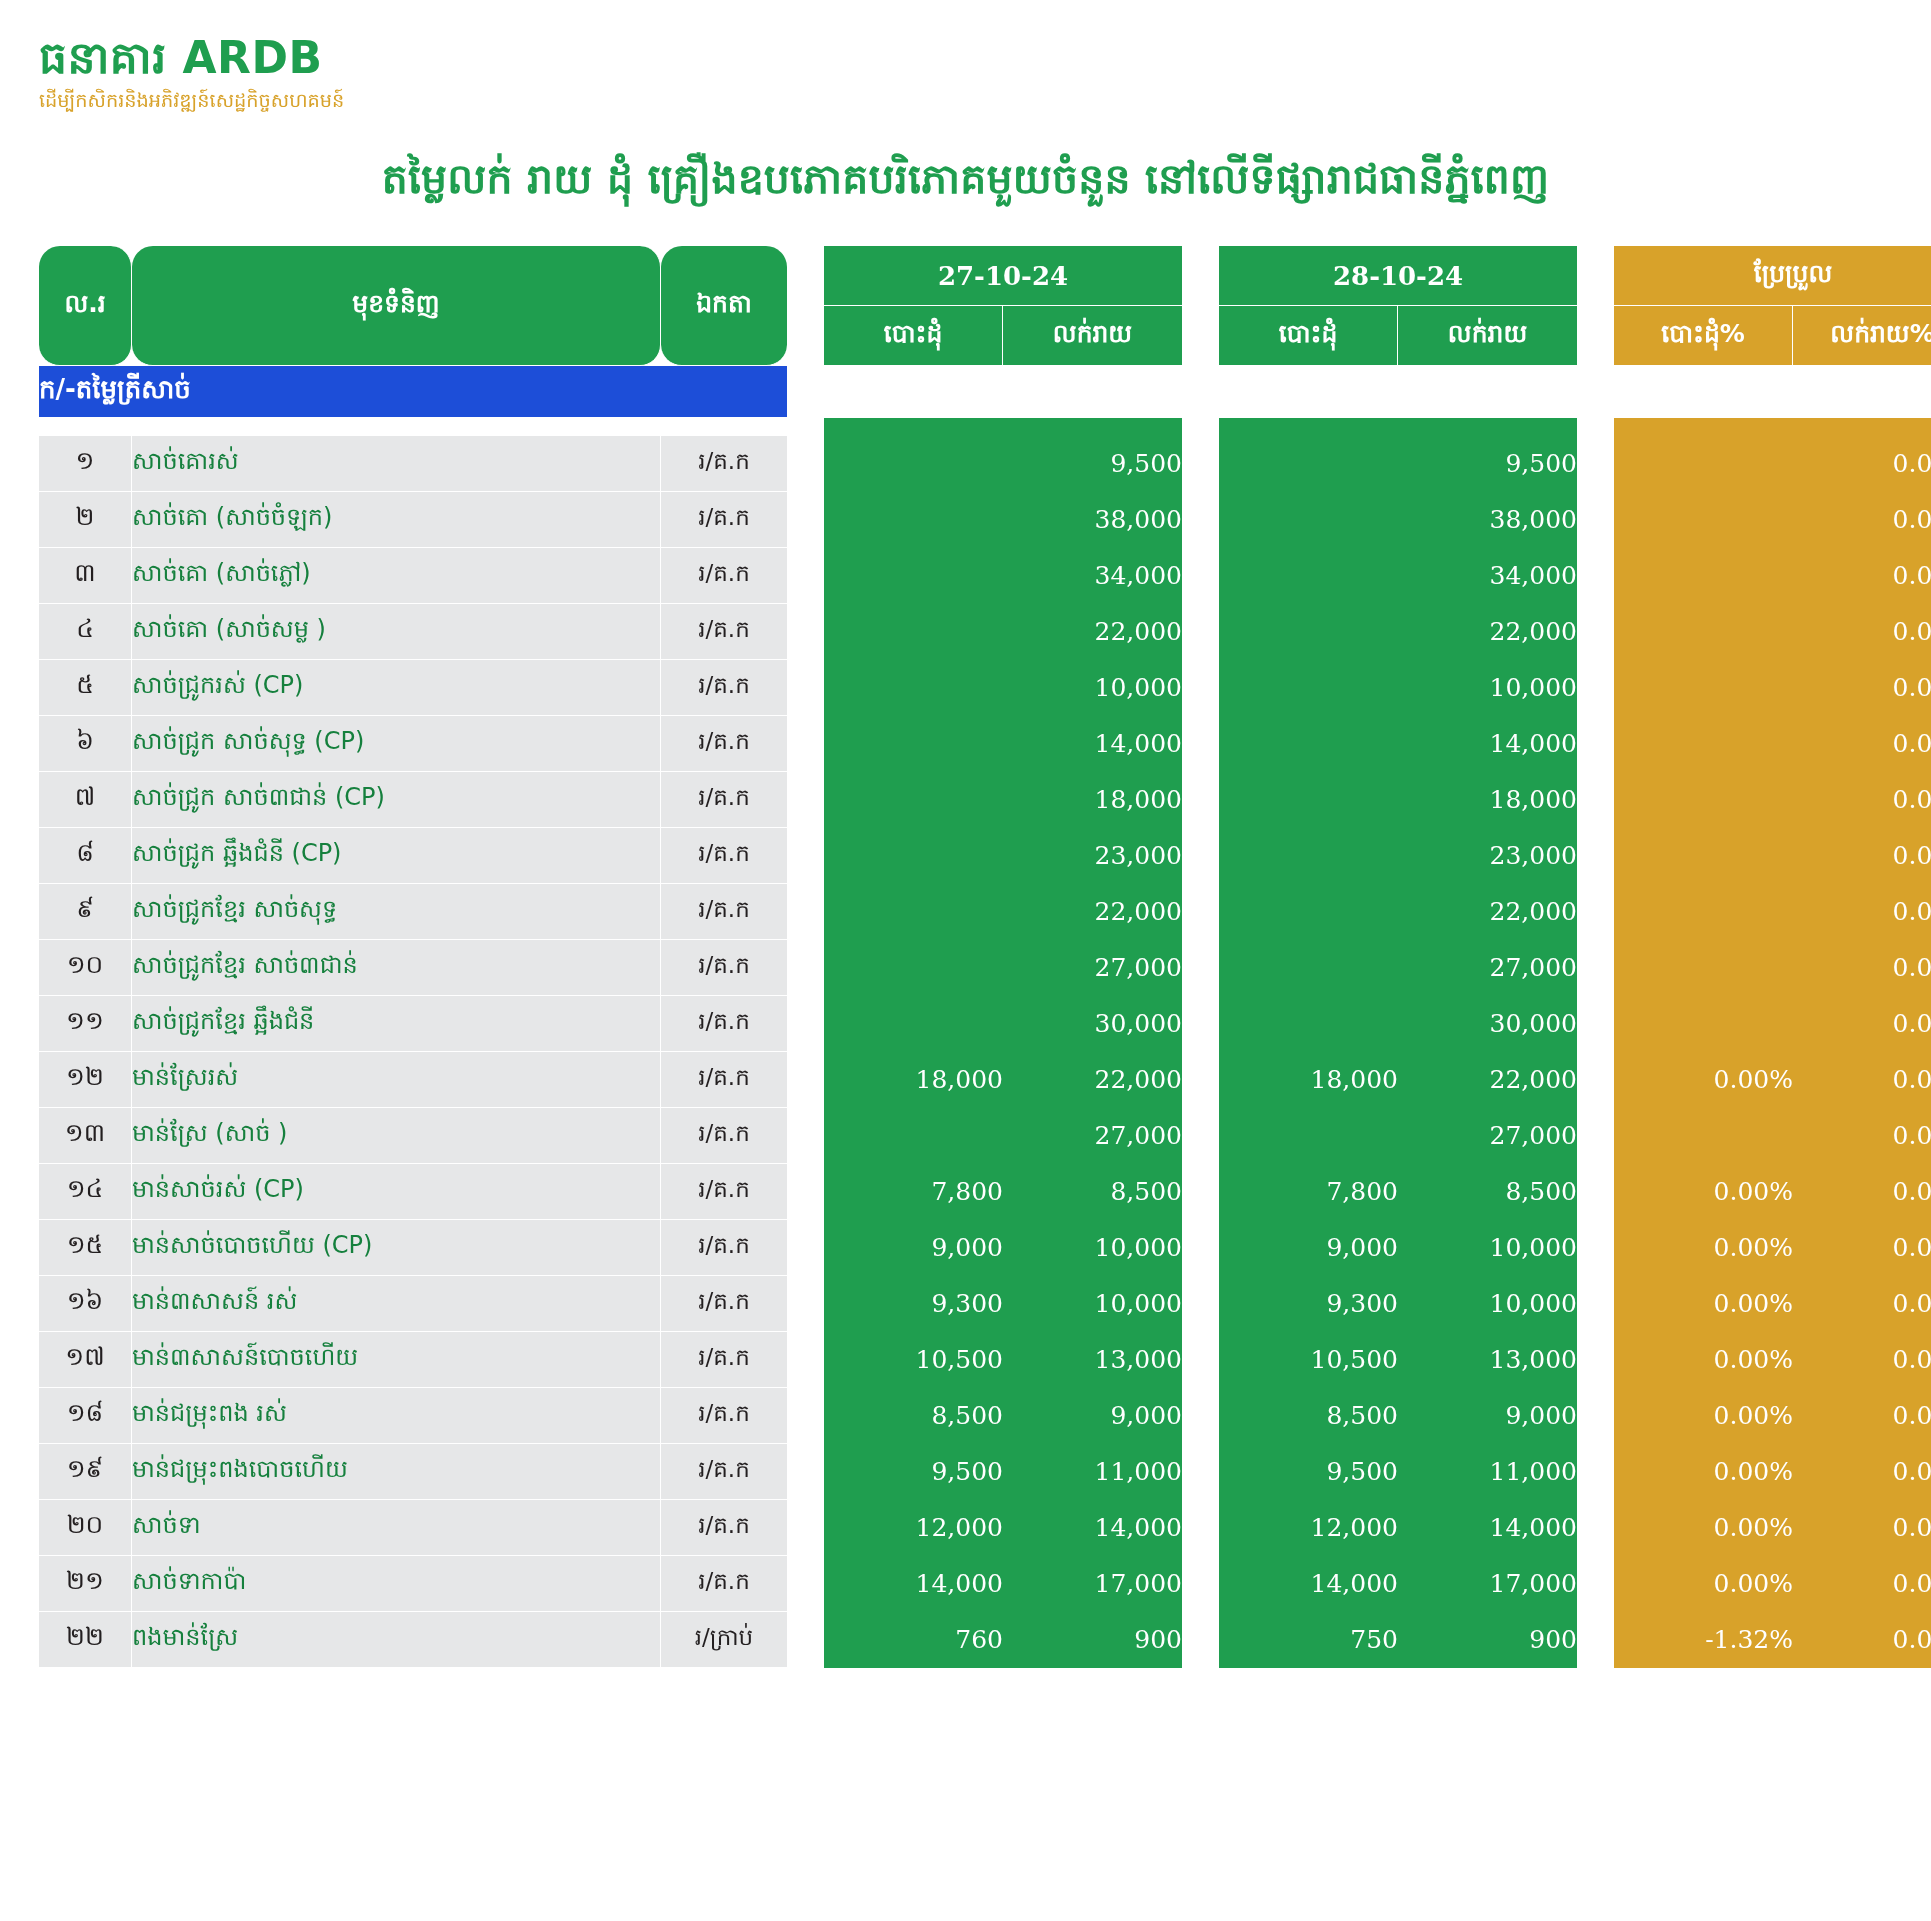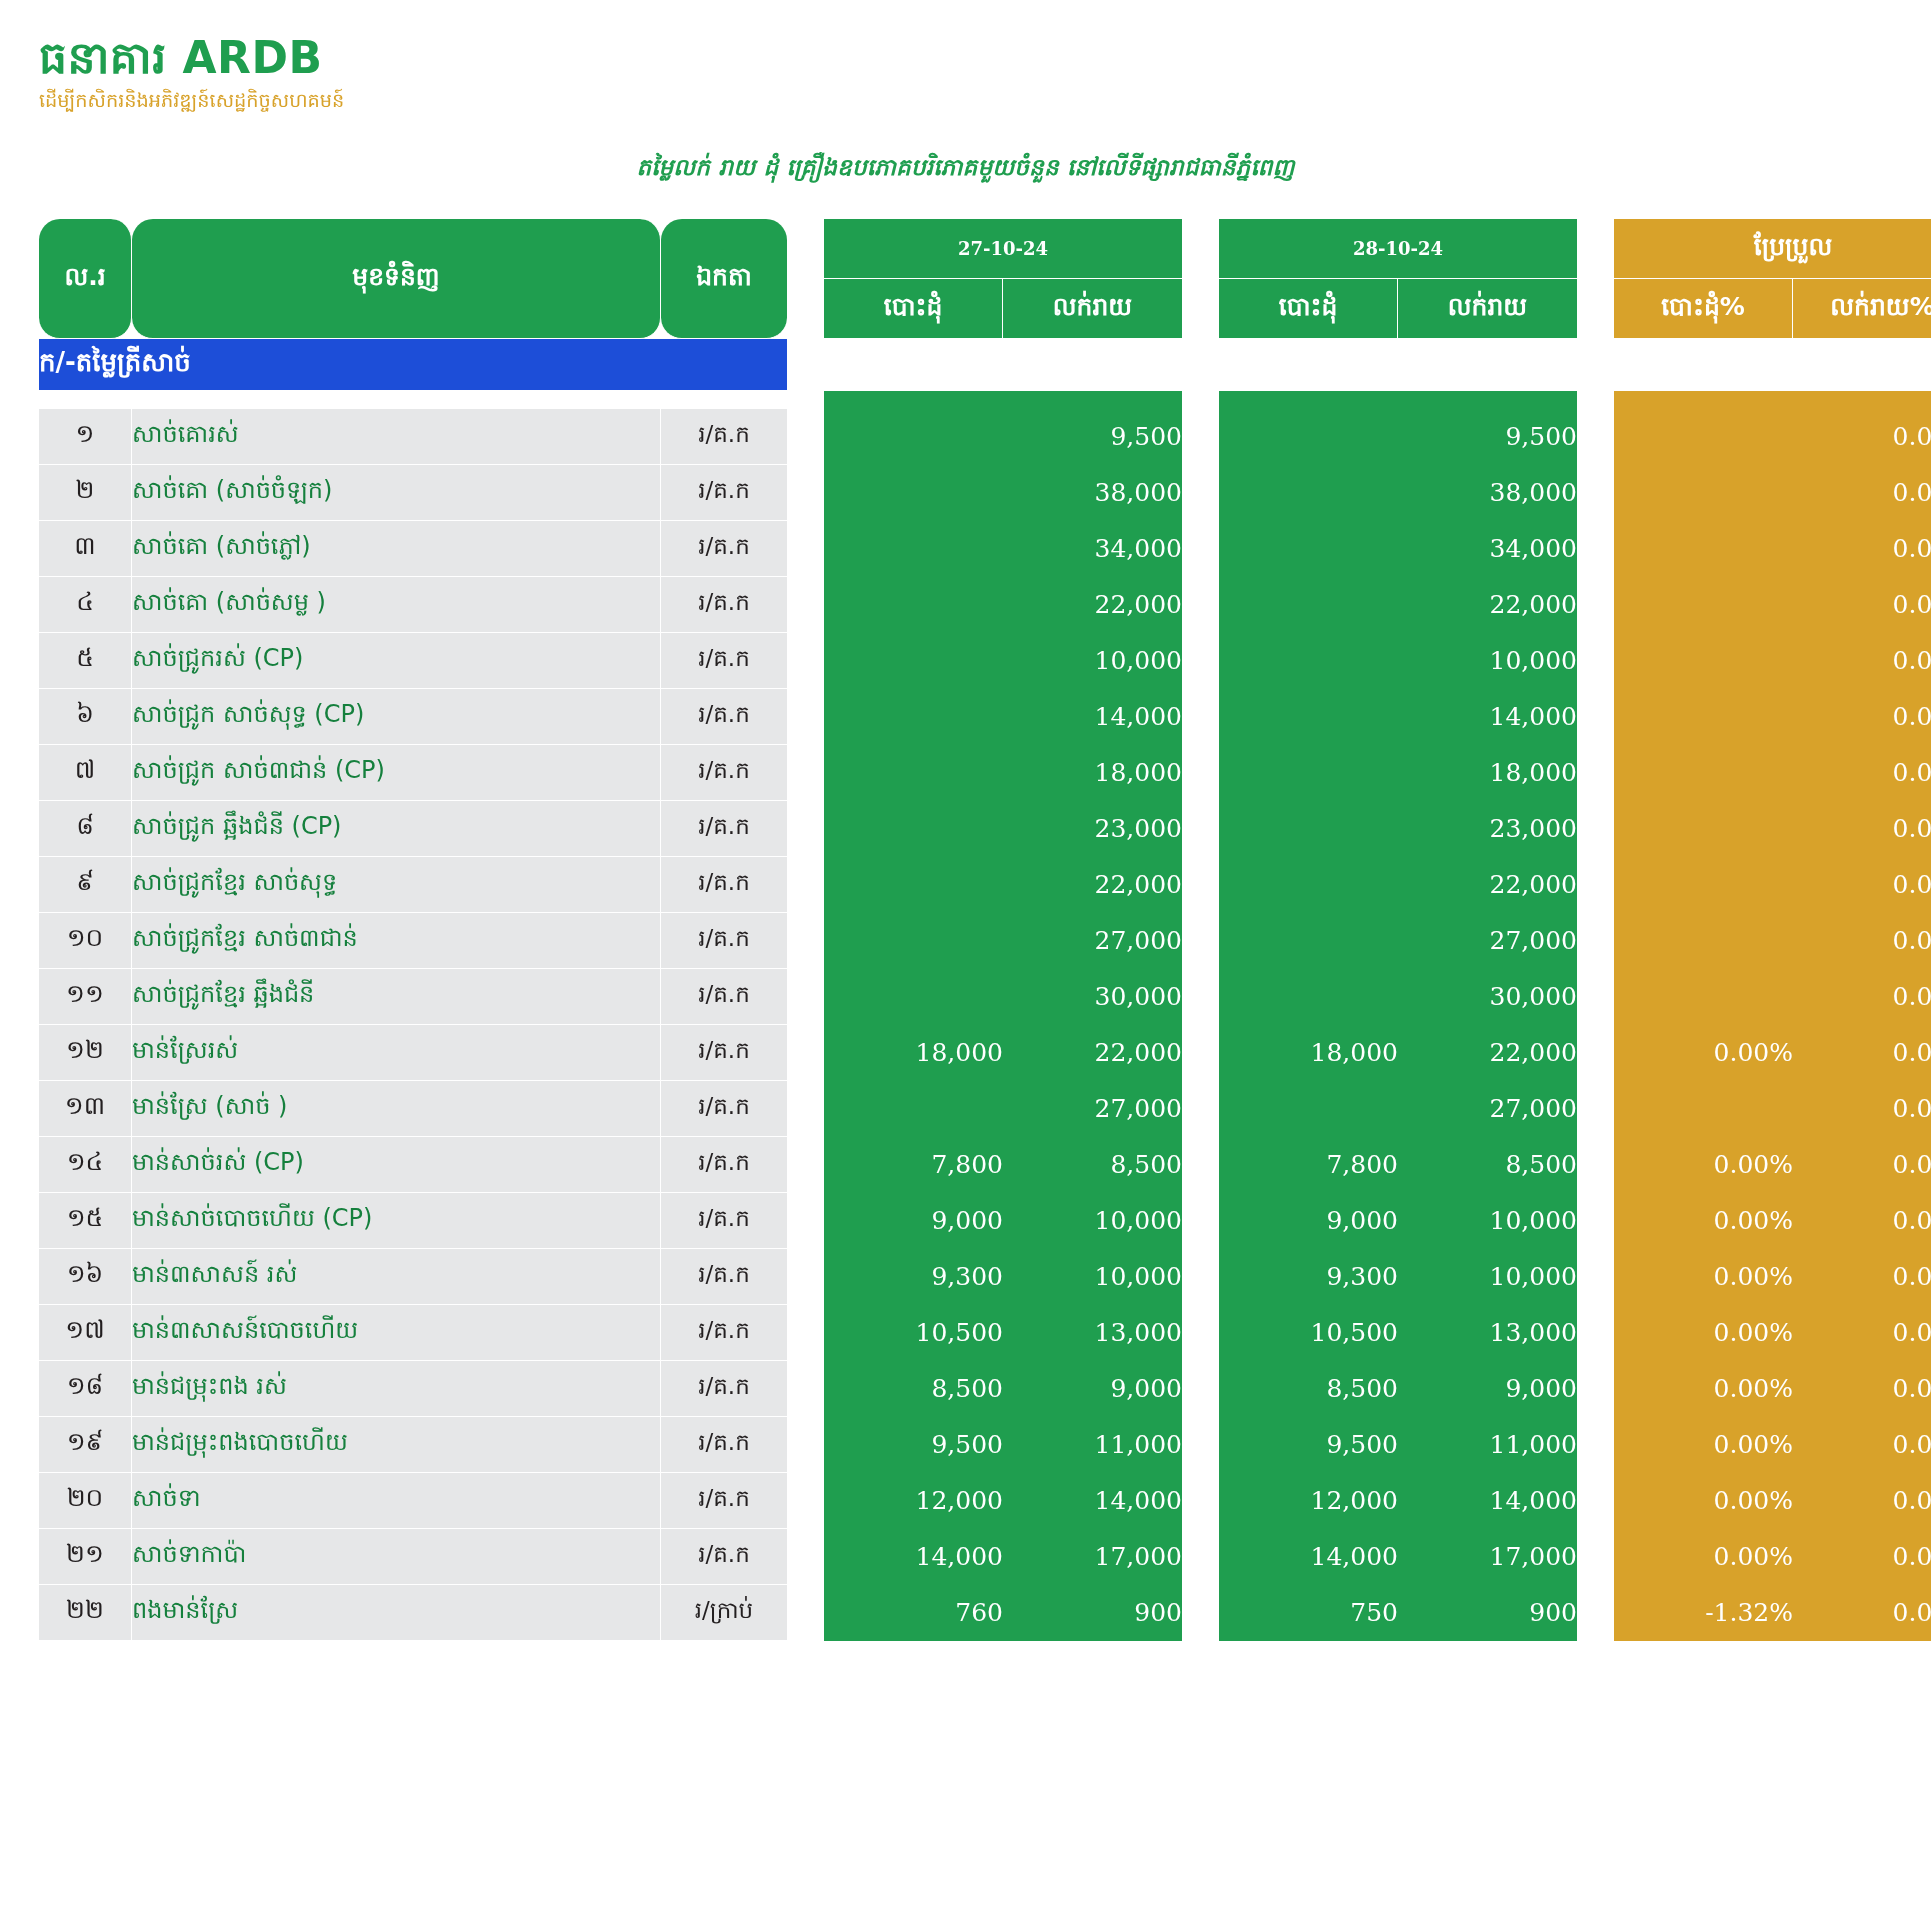--- a/index.html
+++ b/index.html
@@ -38,25 +38,24 @@
     font-size: 19.3px;
     color: #d8a22a;
     margin-top: 5.8px;
     line-height: 1.2;
   }
 
   
   .main-title {
     text-align: center;
     color: #1f9e4f;
-    font-size: 23px;
+    font-size: 41px;
     font-weight: bold;
     margin: 41px 0 33px 0;
     letter-spacing: 0.2px;
-    font-style: italic;
   }
 
   
   .table-wrap { padding: 0 39px 39px 39px; }
   table.price {
     width: 100%;
     border-collapse: separate;
     border-spacing: 0;
     table-layout: fixed;
   }
@@ -84,21 +83,21 @@
     background: #d8a22a;
     color: #ffffff;
     text-align: center;
     font-size: 25px;
     font-weight: bold;
     height: 58px;
     vertical-align: middle;
     border-right: 1.9px solid #ffffff;
     border-bottom: 1.9px solid #ffffff;
   }
-  .hd-date { font-family: "DejaVu Serif", "Liberation Serif", serif; font-size: 18px; }
+  .hd-date { font-family: "DejaVu Serif", "Liberation Serif", serif; font-size: 26px; }
 
   .section-row td {
     background: #1d4ed8;
     color: #ffffff;
     font-size: 26px;
     font-weight: bold;
     height: 52px;
     padding-left: 21px;
     vertical-align: middle;
     border-bottom: 1.9px solid #ffffff;

